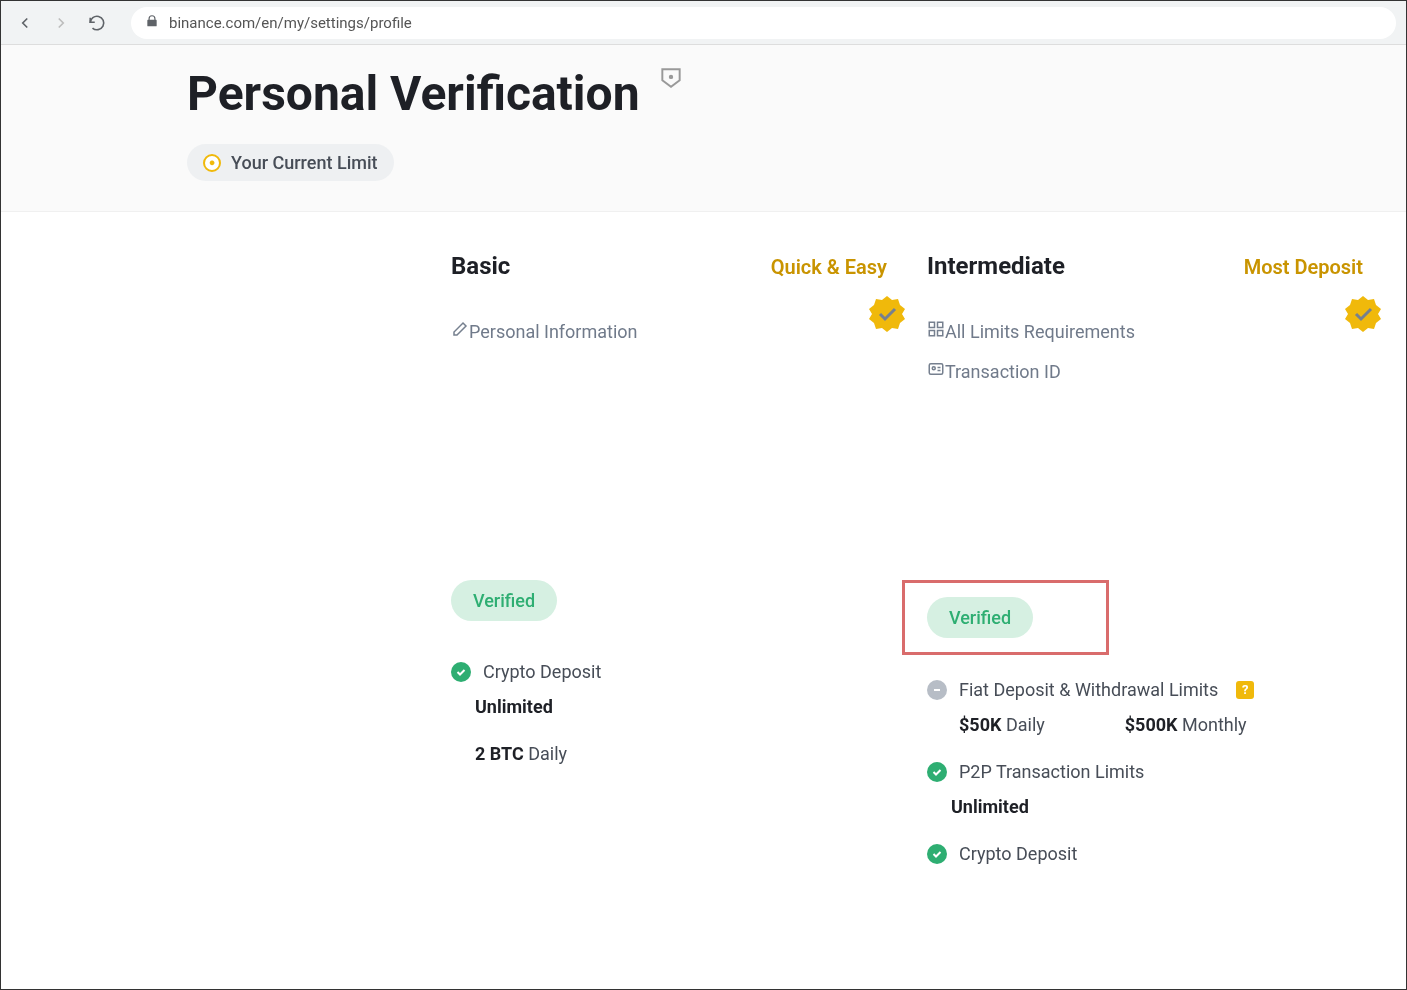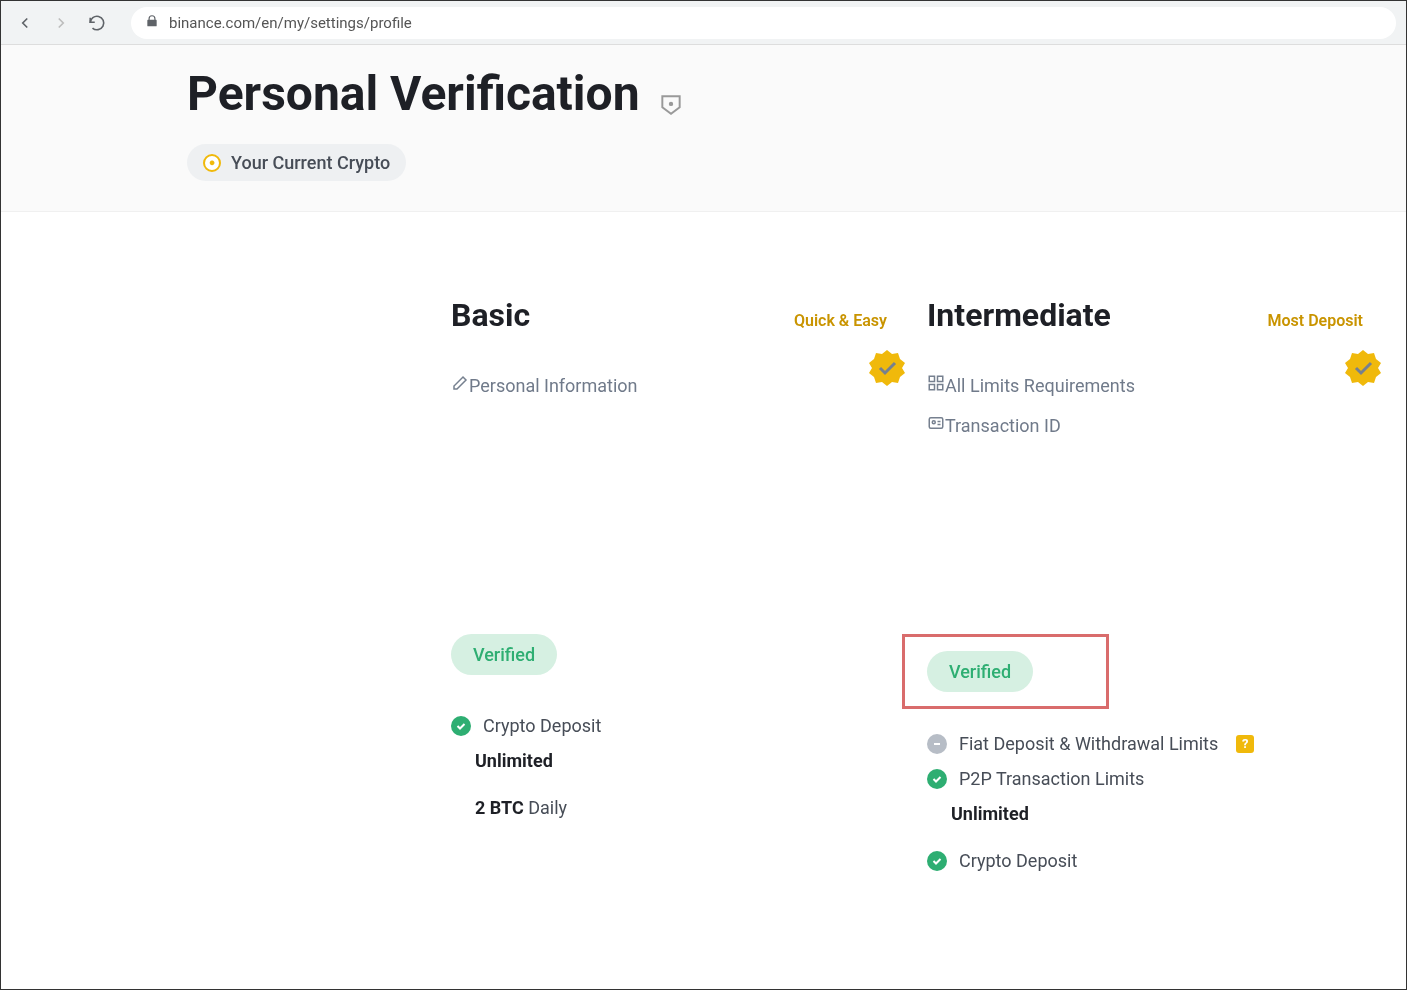--- a/index.html
+++ b/index.html
@@ -46,21 +46,21 @@
   }
   .lock-icon { color: #5f6368; }
   
   .header-area {
     background: #fafafa;
     padding: 20px 0 30px 186px;
     border-bottom: 1px solid #f0f0f0;
   }
   .page-title-row {
     display: flex;
-    align-items: flex-end;
+    align-items: flex-start;
     gap: 18px;
   }
   .page-title {
     font-size: 48px;
     font-weight: 700;
     color: #1e2026;
   }
   .shield-icon { color: #999; }
   .limit-pill {
     margin-top: 22px;
@@ -97,27 +97,26 @@
     width: 476px;
     padding-right: 40px;
   }
   .tier-head {
     display: flex;
     justify-content: space-between;
     align-items: baseline;
     margin-bottom: 40px;
   }
   .tier-title {
-    font-size: 32px;
+    font-size: 24px;
     font-weight: 700;
     color: #1e2026;
-    margin-top: 44px;
   }
   .tier-tag {
-    font-size: 16px;
+    font-size: 20px;
     font-weight: 600;
     color: #c99400;
   }
   .req-row {
     display: flex;
     align-items: center;
     margin-bottom: 18px;
     position: relative;
   }
   .req-row .req-icon { color: #76808f; flex-shrink: 0; }
@@ -248,21 +247,21 @@
     <h1 class="page-title">Personal Verification</h1>
     <span class="shield-icon">
       <svg width="26" height="26" viewBox="0 0 24 24" fill="none" stroke="currentColor" stroke-width="1.8">
           <path d="M4 4h16v10l-8 6-8-6V4z"></path>
           <circle cx="12" cy="11" r="2" fill="currentColor" stroke="none"></circle>
         </svg>
     </span>
   </div>
   <div class="limit-pill">
     <span class="dot">●</span>
-    <span>Your Current Crypto</span>
+    <span>Your Current Limit</span>
   </div>
 </div>
 
 <div class="content">
   <div class="col-left-pad"></div>
 
   <div class="tier tier-basic">
     <div class="tier-head">
       <div class="tier-title">Basic</div>
       <div class="tier-tag">Quick &amp; Easy</div>
@@ -344,20 +343,24 @@
 
     <div class="feature-row">
       <span class="minus-circle">
         <svg width="12" height="12" viewBox="0 0 24 24" fill="none" stroke="currentColor" stroke-width="4">
             <line x1="6" y1="12" x2="18" y2="12"></line>
           </svg>
       </span>
       <span class="feature-label">Fiat Deposit &amp; Withdrawal Limits</span>
       <span class="help-badge">?</span>
     </div>
+    <div class="dual-value">
+      <span><strong>$50K</strong><span> Daily</span></span>
+      <span><strong>$500K</strong><span> Monthly</span></span>
+    </div>
 
     <div class="feature-row">
       <span class="check-circle">
         <svg width="12" height="12" viewBox="0 0 24 24" fill="none" stroke="currentColor" stroke-width="4">
             <polyline points="5 12 10 17 19 8"></polyline>
           </svg>
       </span>
       <span class="feature-label">P2P Transaction Limits</span>
     </div>
     <div class="feature-value"><strong>Unlimited</strong></div>

